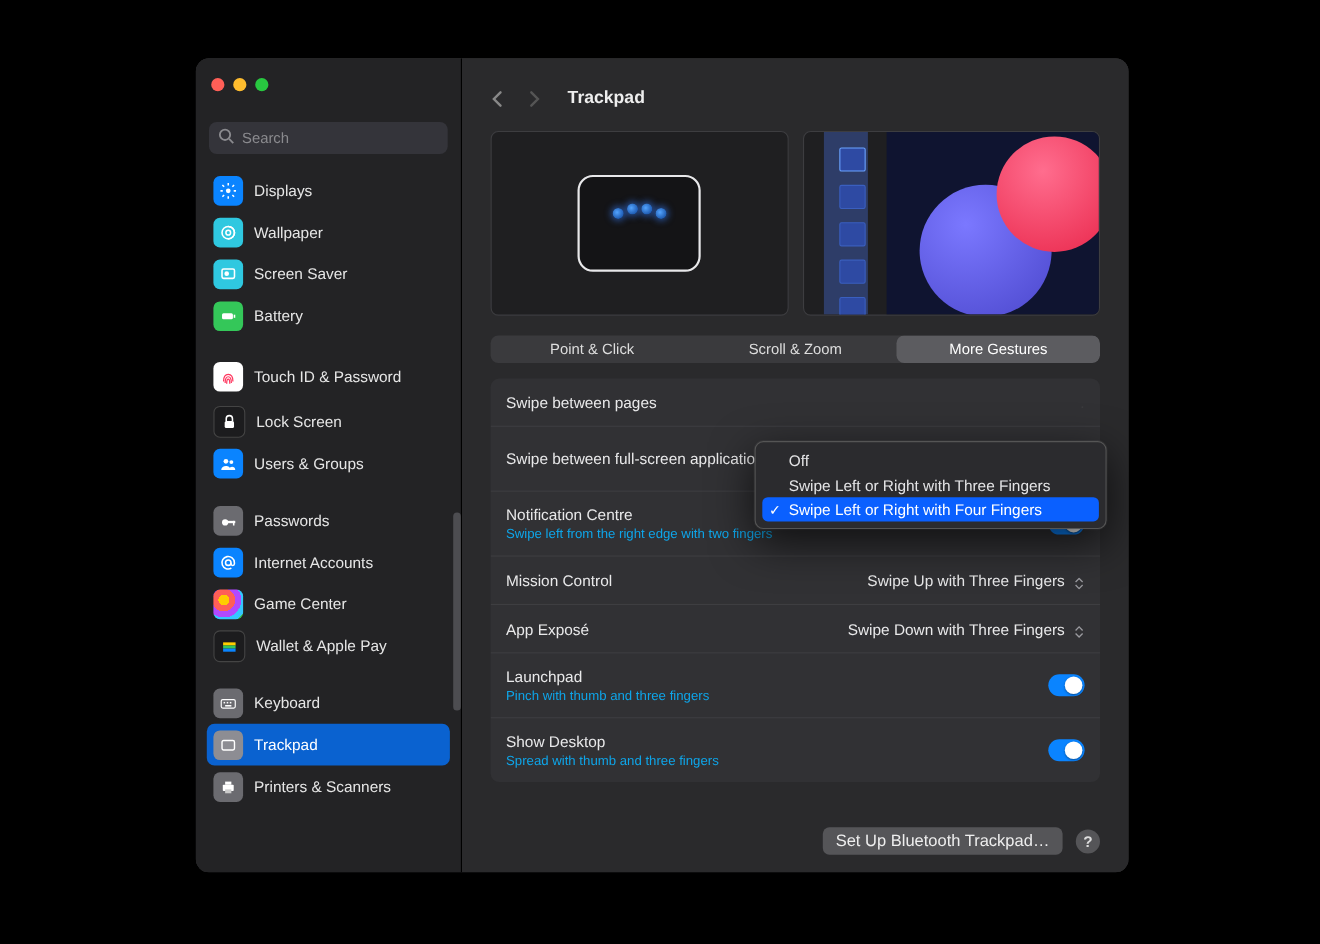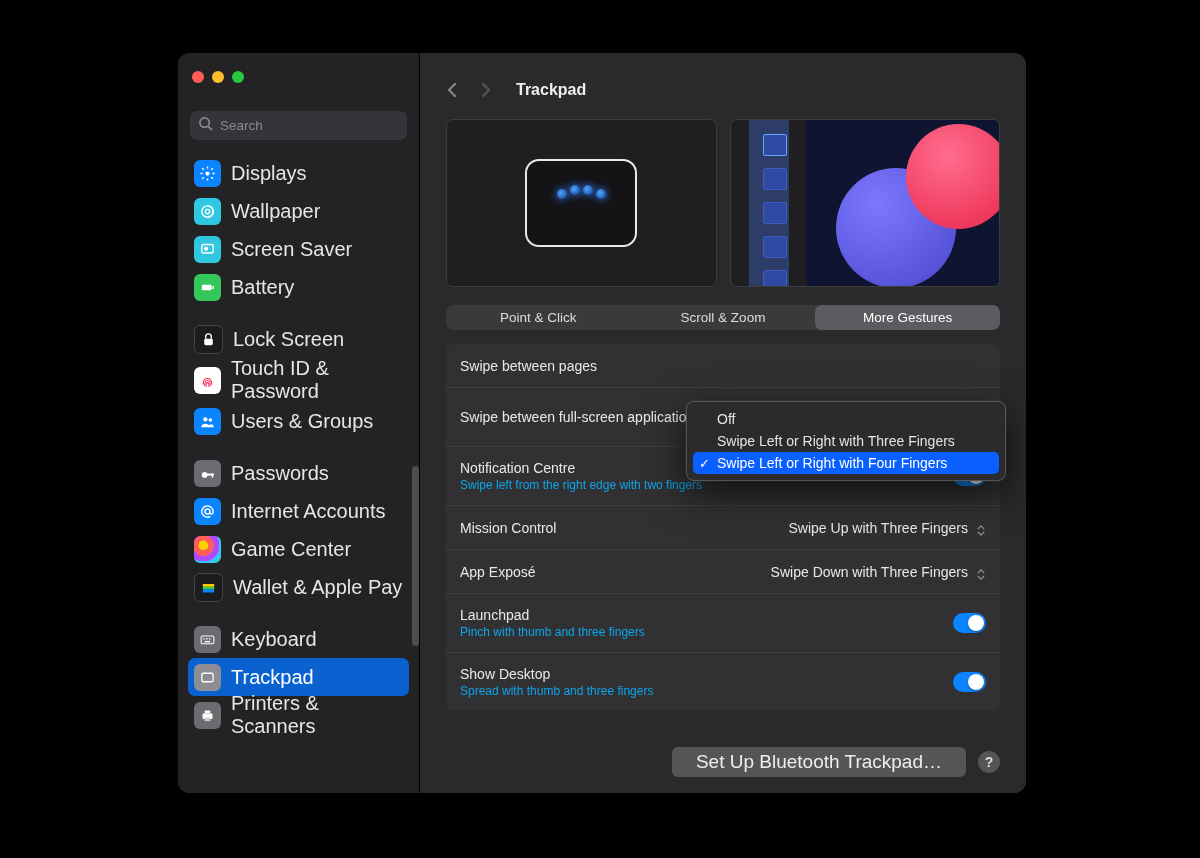--- a/index.html
+++ b/index.html
@@ -76,21 +76,21 @@
   .side-group.first { margin-top: 6px; }
   .side-item {
     display: flex;
     align-items: center;
     height: 38px;
     border-radius: 7px;
     padding: 0 6px;
     cursor: default;
   }
   .side-item.selected { background: #0a62d0; color: #fff; }
-  .side-item .label { font-size: 20px; margin-left: 10px; line-height: 1.15; }
+  .side-item .label { font-size: 14px; margin-left: 10px; line-height: 1.15; }
   .side-item.tall { height: 44px; }
   .icon-box {
     width: 27px; height: 27px; border-radius: 6px;
     display: flex; align-items: center; justify-content: center;
     flex-shrink: 0;
   }
   .icon-box svg { width: 17px; height: 17px; }
   .blue-sq { background: #0a84ff; }
   .teal-sq { background: #2fc8e0; }
   .green-sq { background: #34c759; }
@@ -294,22 +294,22 @@
     position: absolute;
     right: 26px;
     bottom: 16px;
     display: flex;
     gap: 12px;
     align-items: center;
   }
   .btn {
     background: #555558;
     color: #eee;
-    font-size: 19px;
-    padding: 4px 24px;
+    font-size: 15px;
+    padding: 4px 12px;
     border-radius: 6px;
   }
   .help {
     width: 22px; height:22px; border-radius:50%; background:#555558; color:#ddd;
     display:flex; align-items:center; justify-content:center; font-size:14px; font-weight:600;
   }
 </style>
 </head>
 <body>
 
@@ -378,38 +378,38 @@
             <svg viewBox="0 0 24 24" fill="#fff">
                 <rect x="4" y="8" width="14" height="8" rx="2"></rect>
                 <rect x="19" y="10" width="2" height="4"></rect>
               </svg>
           </div>
           <span class="label">Battery</span>
         </div>
       </div>
 
       <div class="side-group">
-        <div class="side-item">
-          <div class="icon-box dark-sq">
-            <svg viewBox="0 0 24 24" fill="#fff">
-                <rect x="6" y="11" width="12" height="9" rx="2"></rect>
-                <path d="M8 11V8a4 4 0 1 1 8 0v3" fill="none" stroke="#fff" stroke-width="2"></path>
-              </svg>
-          </div>
-          <span class="label">Lock Screen</span>
-        </div>
         <div class="side-item tall">
           <div class="icon-box" style="background:#fff">
             <svg viewBox="0 0 24 24" fill="none" stroke="#ff375f" stroke-width="1.6">
                 <path d="M6 18c0-5 2-9 6-9s6 4 6 9"></path>
                 <path d="M8 20c0-5 1.5-8 4-8s4 3 4 8"></path>
                 <path d="M10 21c0-4 1-6 2-6s2 2 2 6"></path>
               </svg>
           </div>
           <span class="label">Touch ID &amp; Password</span>
+        </div>
+        <div class="side-item">
+          <div class="icon-box dark-sq">
+            <svg viewBox="0 0 24 24" fill="#fff">
+                <rect x="6" y="11" width="12" height="9" rx="2"></rect>
+                <path d="M8 11V8a4 4 0 1 1 8 0v3" fill="none" stroke="#fff" stroke-width="2"></path>
+              </svg>
+          </div>
+          <span class="label">Lock Screen</span>
         </div>
         <div class="side-item">
           <div class="icon-box blue-sq">
             <svg viewBox="0 0 24 24" fill="#fff">
                 <circle cx="9" cy="9" r="3"></circle>
                 <circle cx="16" cy="10" r="2.5"></circle>
                 <path d="M3 20c0-3 3-5 6-5s6 2 6 5"></path>
                 <path d="M13 20c0-2.5 2-4 4-4s4 1.5 4 4"></path>
               </svg>
           </div>

